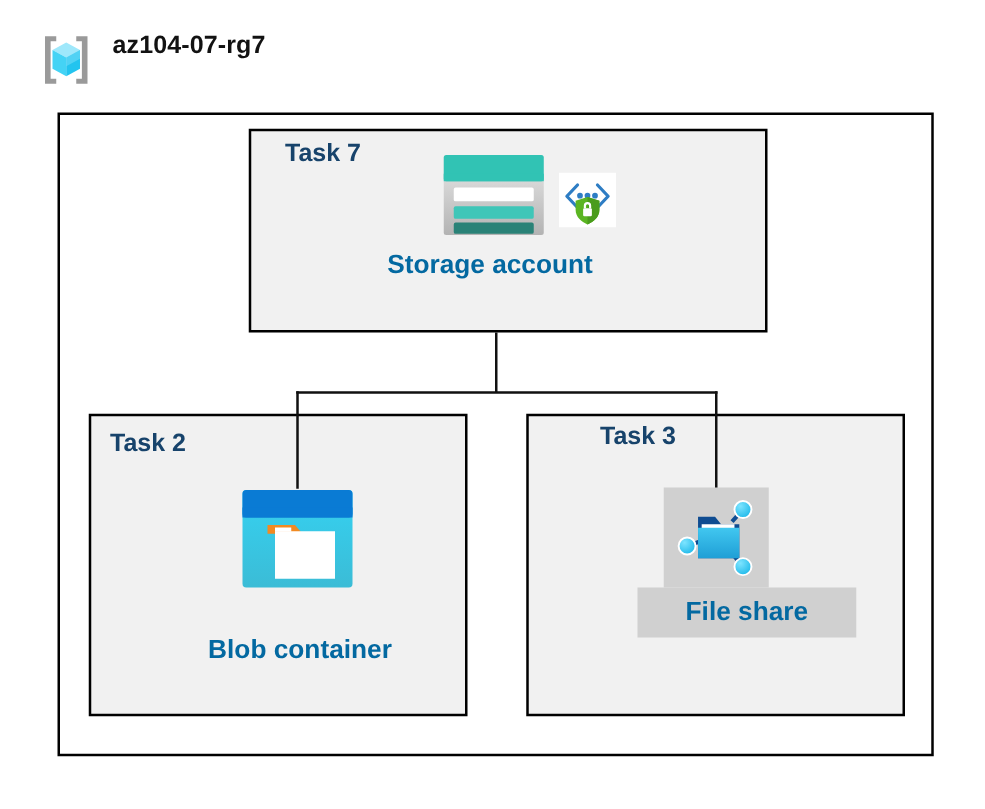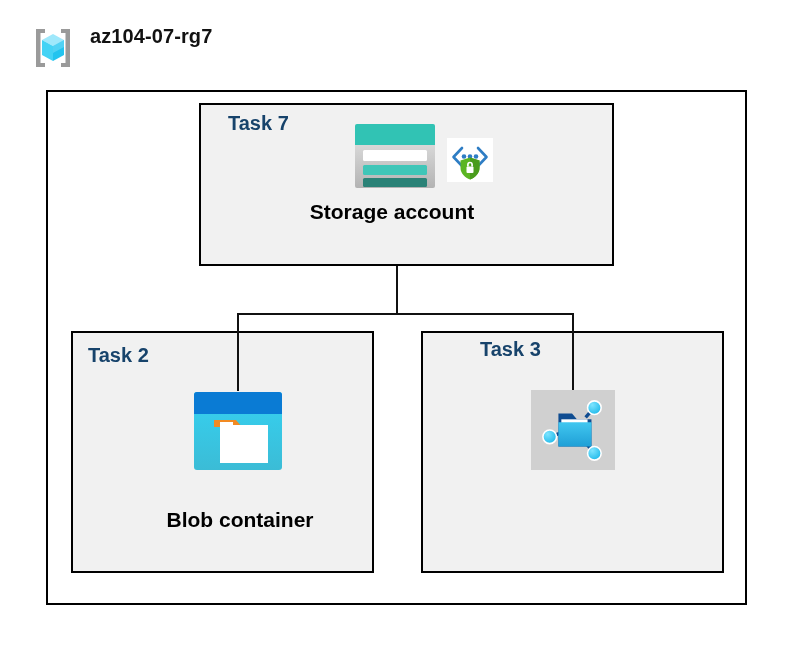--- a/index.html
+++ b/index.html
@@ -79,21 +79,21 @@
   .connector {
     position: absolute;
     background: #111111;
   }
 
   
   .node-label {
     position: absolute;
     font-size: 21px;
     font-weight: bold;
-    color: #000000;
+    color: #0369a1;
     white-space: nowrap;
     text-align: center;
   }
   #label-storage-account { left: 286px; top: 200px; width: 212px; }
   #label-blob-container  { left: 142px; top: 508px; width: 196px; }
   #label-file-share {
     left: 510px; top: 470px; width: 175px; height: 40px;
     background: #d0d0d0;
     display: flex; align-items: center; justify-content: center;
     top: 470px;
@@ -245,14 +245,15 @@
       <path d="M23 24 L50 24 L50 31 L23 31 Z" fill="#ffffff"></path>
 
       <path d="M20 27 L54 27 L54 52 L20 52 Z" fill="url(#fsFolder)"></path>
 
       <circle cx="11" cy="42" r="7" fill="url(#fsNode)" stroke="#ffffff" stroke-width="1.6"></circle>
       <circle cx="57" cy="12" r="7" fill="url(#fsNode)" stroke="#ffffff" stroke-width="1.6"></circle>
       <circle cx="57" cy="59" r="7" fill="url(#fsNode)" stroke="#ffffff" stroke-width="1.6"></circle>
     </svg>
   </div>
 
+  <div class="node-label" id="label-file-share">File share</div>
 
 </div>
 
 </body></html>

